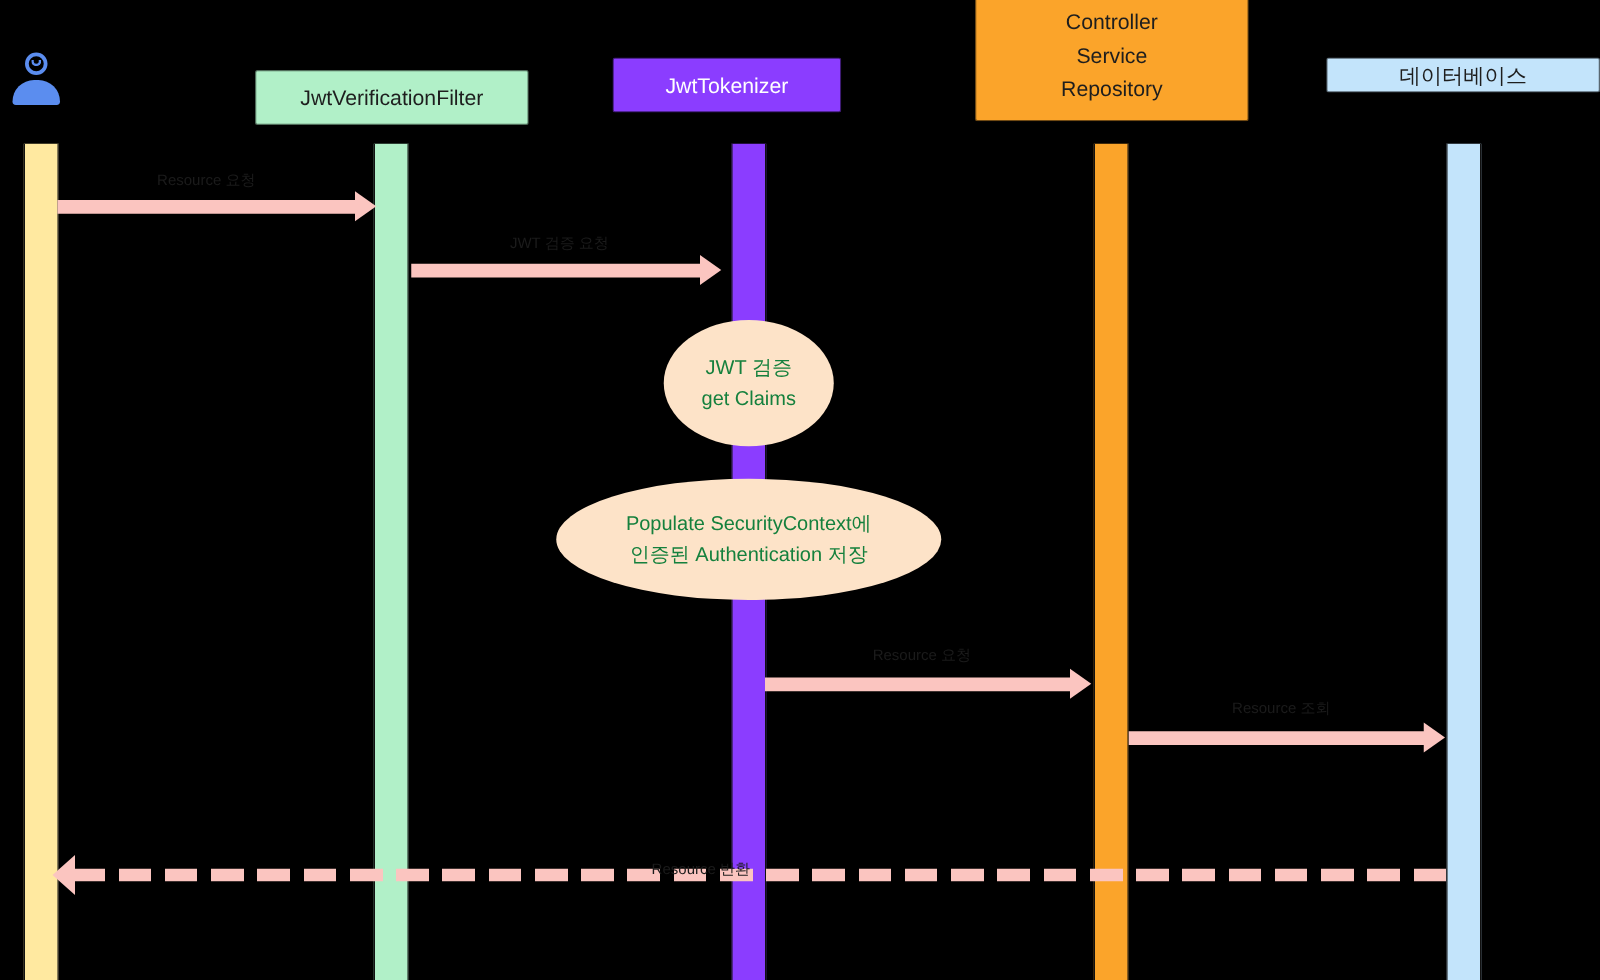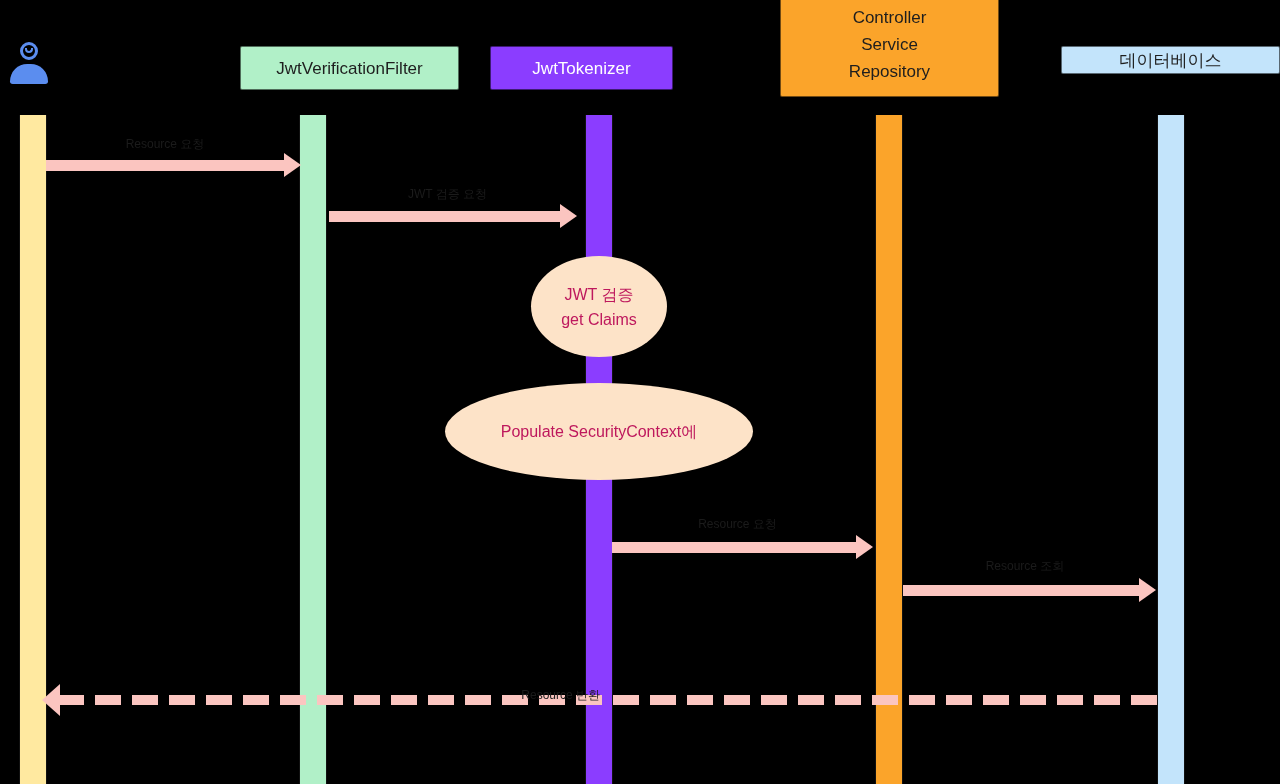--- a/index.html
+++ b/index.html
@@ -8,21 +8,21 @@
 
   #stage{position:absolute;inset:0;width:1280px;height:784px;}
 
   
   .pbox{position:absolute;box-sizing:border-box;display:flex;
         flex-direction:column;align-items:center;justify-content:center;
         border:1px solid rgba(0,0,0,.55);border-radius:2px;
         color:#1e1e1e;font-size:17px;line-height:27px;text-align:center;}
   .pbox span{display:block;white-space:nowrap;}
 
-  #p-filter{left:204px;top:46px;width:219px;height:44px;background:#b1f0c8;margin-left:36px;}
+  #p-filter{left:204px;top:56px;width:219px;height:44px;background:#b1f0c8;}
   #p-token {left:490px;top:46px;width:183px;height:44px;background:#8b3dff;color:#fff;}
   #p-csr   {left:780px;top:-8px;width:219px;height:105px;background:#fba42a;}
   #p-db    {left:1061px;top:46px;width:219px;height:28px;background:#c3e4fb;}
 
   
   #actor{position:absolute;left:10px;top:42px;width:38px;height:50px;}
   #actor .head{position:absolute;left:10px;top:0;width:18px;height:18px;
                border-radius:50%;border:3px solid #5b8def;box-sizing:border-box;}
   #actor .smile{position:absolute;left:15px;top:6px;width:8px;height:5px;
                 border:2px solid #5b8def;border-top:none;
@@ -64,21 +64,21 @@
   #t1{left:40px; top:134px;width:250px;}
   #t1b{left:40px;top:182px;width:250px;}
   #t2{left:330px;top:184px;width:235px;}
   #t3{left:614px;top:514px;width:247px;}
   #t4{left:905px;top:556px;width:240px;text-align:center;}
   #t5{left:350px;top:685px;width:250px;text-align:right;}
 
   
   .note{position:absolute;background:#fde3c8;border-radius:50%;
         display:flex;flex-direction:column;align-items:center;
-        justify-content:center;color:#be185d;font-size:16px;line-height:25px;
+        justify-content:center;color:#15803d;font-size:16px;line-height:25px;
         text-align:right;}
   #n1{left:531px;top:256px;width:136px;height:101px;}
   #n2{left:445px;top:383px;width:308px;height:97px;}
   .note span{display:block;white-space:nowrap;}
 </style>
 </head>
 <body>
 
 <div id="stage">
 
@@ -124,15 +124,16 @@
   <div class="mlabel" id="t4">Resource 조회</div>
   <div class="mlabel" id="t5">Resource 반환</div>
 
   <div class="note" id="n1">
     <span>JWT 검증</span>
     <span>get Claims</span>
   </div>
 
   <div class="note" id="n2">
     <span>Populate SecurityContext에</span>
+    <span>인증된 Authentication 저장</span>
   </div>
 
 </div>
 
 </body></html>

